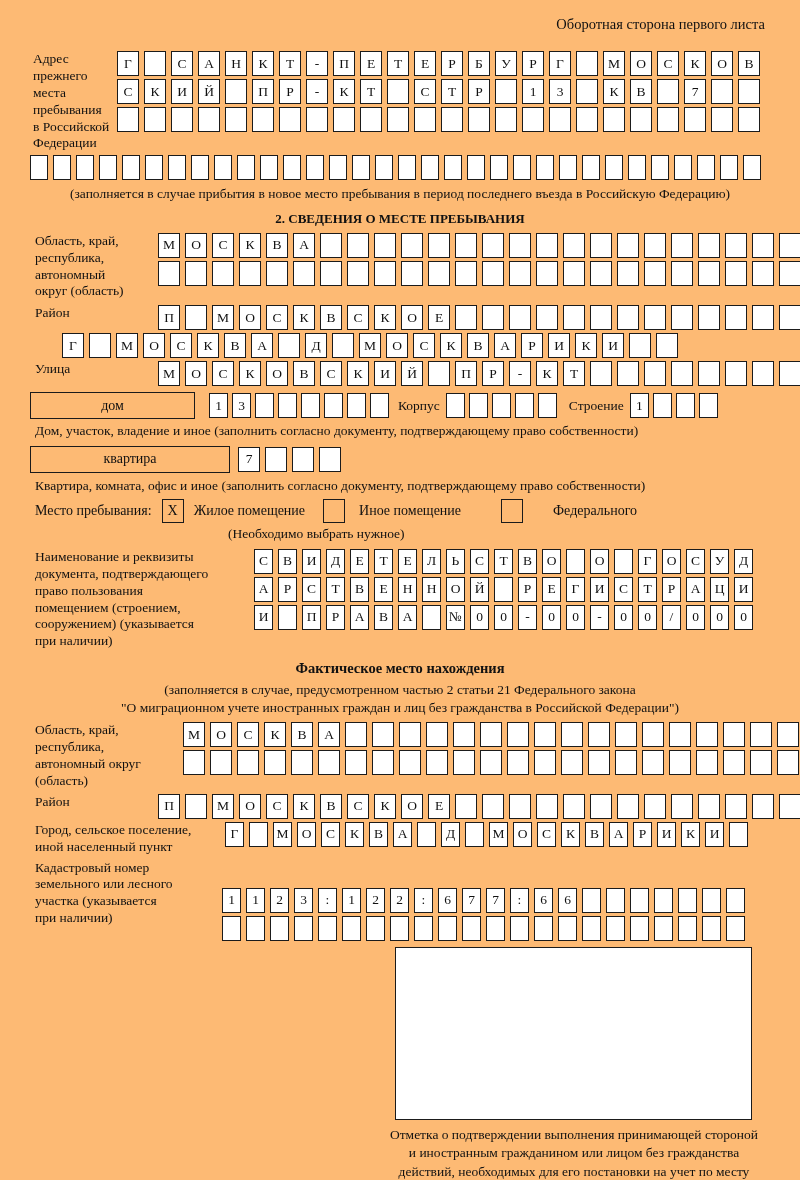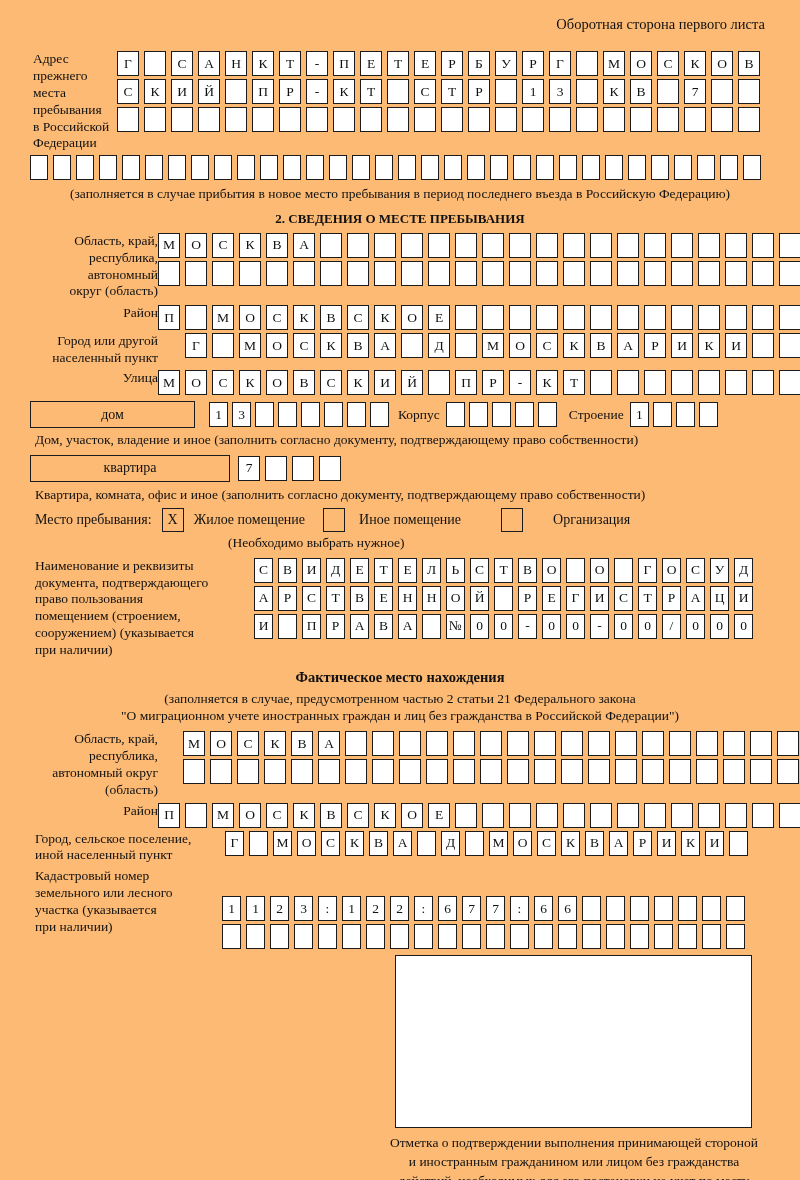--- a/index.html
+++ b/index.html
@@ -11,21 +11,21 @@
     padding-top: 16px;
   }
   .header-line {
     text-align: right; padding-right: 35px; font-size: 14.5px; margin-bottom: 18px;
   }
   .frow { display: flex; align-items: flex-start; }
   .flabel {
     font-size: 13.5px; line-height: 1.25; white-space: pre-line; flex: 0 0 auto;
   }
   .w84  { width: 84px; }
-  .w123 { width: 123px; text-align: right; }
+  .w123 { width: 123px; }
   .w190 { width: 190px; }
   .w187 { width: 187px; }
   .w219 { width: 219px; }
   .rowstack { display: flex; flex-direction: column; row-gap: 3px; }
   .cells { display: flex; column-gap: 5px; }
   .cell {
     flex: 0 0 auto; width: 22px; height: 25px;
     border: 1.6px solid #1b1b1b; background: #fff;
     display: flex; align-items: center; justify-content: center;
     font-size: 13.5px;
@@ -283,22 +283,20 @@
         <span class="cell"></span>
         <span class="cell"></span>
         <span class="cell"></span>
         <span class="cell"></span>
         <span class="cell"></span>
         <span class="cell"></span>
       </div>
   </div>
 
   <div class="frow ml35 mt3">
-    <div class="flabel w123">Город или другой
-населенный пункт</div>
     <div class="cells" style="margin-left:27px">
         <span class="cell">Г</span>
         <span class="cell"></span>
         <span class="cell">М</span>
         <span class="cell">О</span>
         <span class="cell">С</span>
         <span class="cell">К</span>
         <span class="cell">В</span>
         <span class="cell">А</span>
         <span class="cell"></span>
@@ -390,21 +388,21 @@
   </div>
   <div class="caption ml35 mt4">Квартира, комната, офис и иное (заполнить согласно документу, подтверждающему право собственности)</div>
 
   <div class="chk-row">
     <span>Место пребывания:</span>
     <span class="checkbox" style="margin-left:10px">X</span>
     <span style="margin-left:10px">Жилое помещение</span>
     <span class="checkbox" style="margin-left:18px"></span>
     <span style="margin-left:14px">Иное помещение</span>
     <span class="checkbox" style="margin-left:40px"></span>
-    <span style="margin-left:30px">Организация</span>
+    <span style="margin-left:30px">Федерального</span>
   </div>
   <div class="caption" style="margin-left:228px; margin-top:2px">(Необходимо выбрать нужное)</div>
 
   <div class="frow ml35 mt6">
     <div class="flabel w219">Наименование и реквизиты
 документа, подтверждающего
 право пользования
 помещением (строением,
 сооружением) (указывается
 при наличии)</div>

